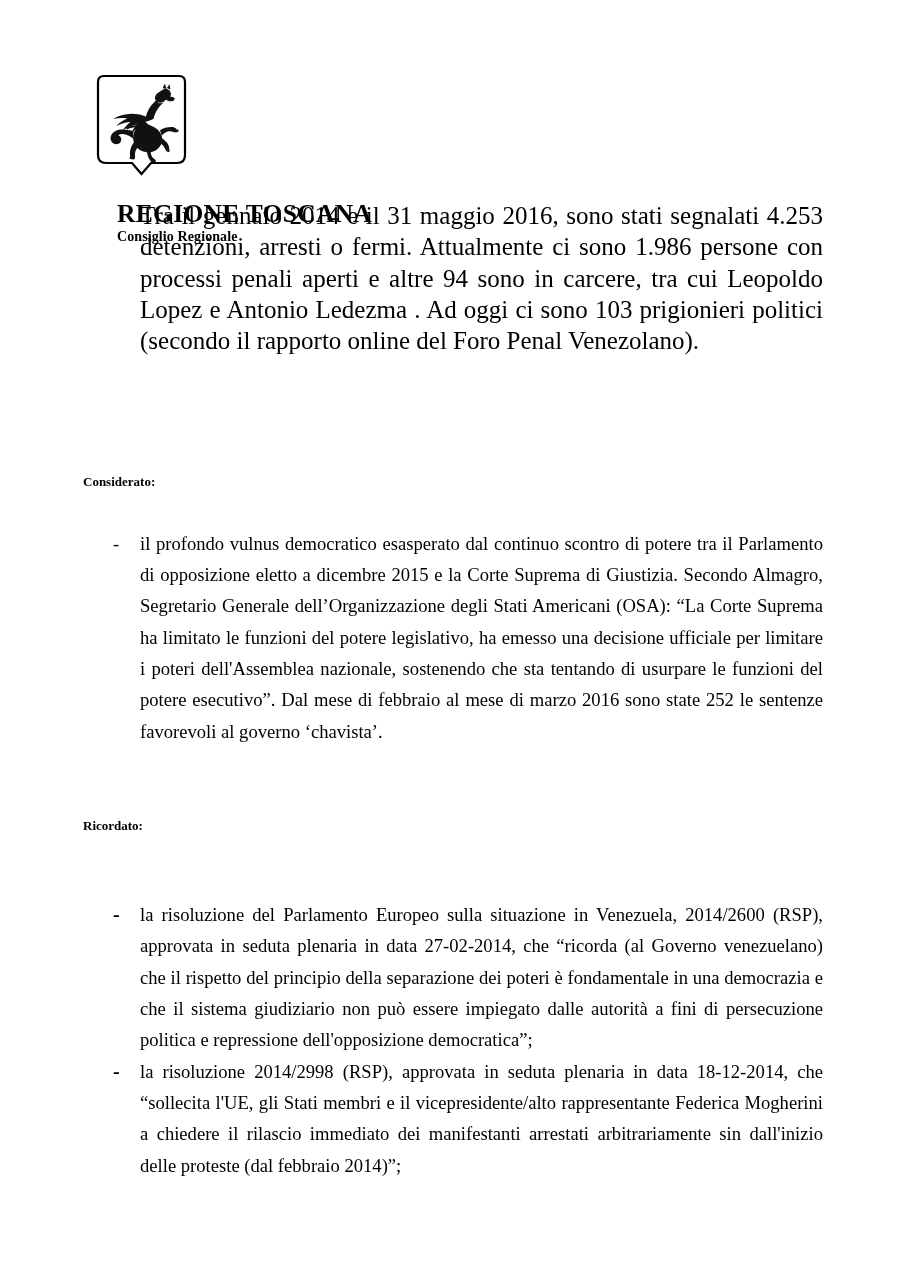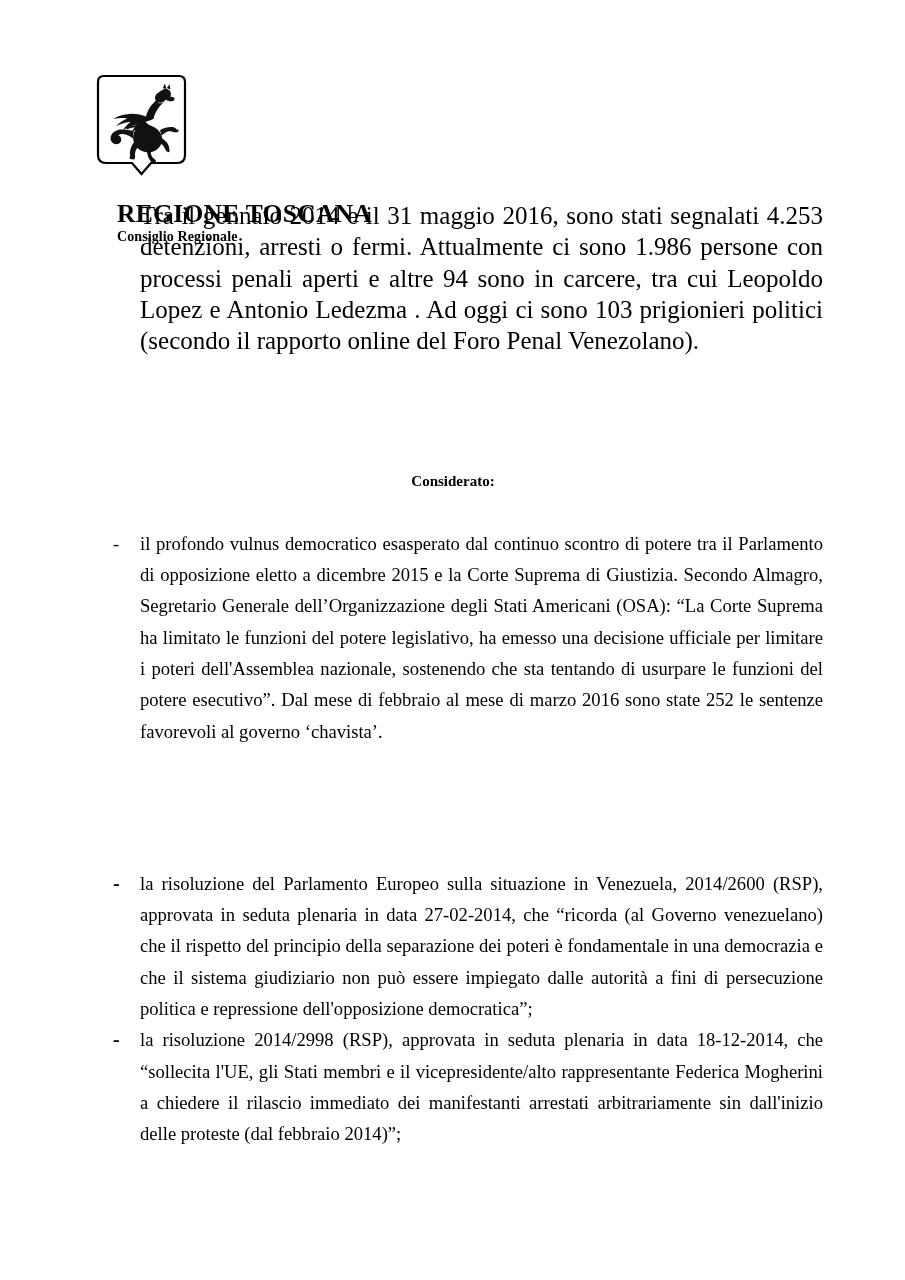--- a/index.html
+++ b/index.html
@@ -84,25 +84,24 @@
     text-justify: inter-word;
     margin: 0;
   }
 
   .intro {
     margin-left: 57px;
     width: 683px;
   }
 
   .section-heading {
-    font-size: 15px;
+    font-size: 13px;
     line-height: 31.3px;
     font-weight: bold;
     margin: 0;
-    text-align: center;
   }
 
   .spacer-lg { height: 110px; }
   .spacer-md { height: 58px; }
   .spacer-sm { height: 30px; }
   .spacer-xl { height: 63px; }
 
   
   .bullet-list {
     list-style: none;
@@ -287,20 +286,21 @@
 
     <ul class="bullet-list">
       <li class="bullet-item">
         <span class="bullet-marker thin">-</span>
         <span class="bullet-text">il profondo vulnus democratico esasperato dal  continuo  scontro di potere tra il Parlamento di opposizione eletto a dicembre 2015 e la Corte Suprema di Giustizia. Secondo Almagro, Segretario Generale dell’Organizzazione degli Stati Americani (OSA):  “La Corte Suprema ha limitato le funzioni del potere legislativo, ha emesso una decisione ufficiale per limitare i poteri dell'Assemblea nazionale, sostenendo che sta tentando di usurpare le funzioni del potere esecutivo”.  Dal mese di febbraio al  mese di marzo 2016 sono state 252 le sentenze favorevoli al governo ‘chavista’.</span>
       </li>
     </ul>
 
     <div class="spacer-xl"></div>
 
+    <h2 class="section-heading">Ricordato:</h2>
 
     <div class="spacer-md"></div>
 
     <ul class="bullet-list">
       <li class="bullet-item">
         <span class="bullet-marker bold">-</span>
         <span class="bullet-text">la risoluzione del Parlamento Europeo sulla situazione in Venezuela, 2014/2600 (RSP), approvata in seduta plenaria in data 27-02-2014, che “ricorda (al Governo venezuelano) che il rispetto del principio della separazione dei poteri è fondamentale in una democrazia e che il sistema giudiziario non può essere impiegato dalle autorità a fini di persecuzione politica e repressione dell'opposizione democratica”;</span>
       </li>
       <li class="bullet-item">
         <span class="bullet-marker bold">-</span>

